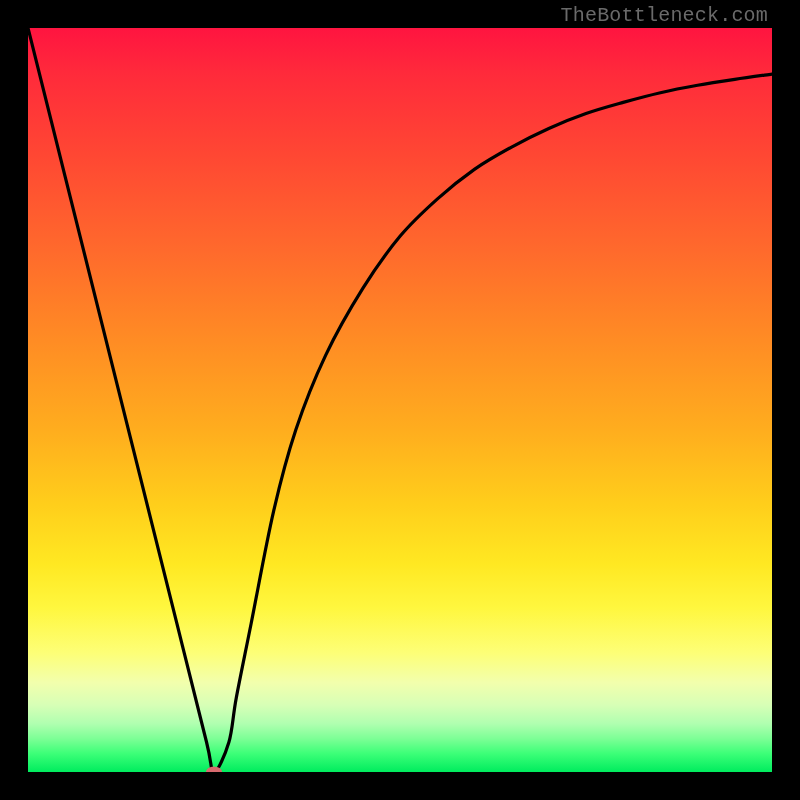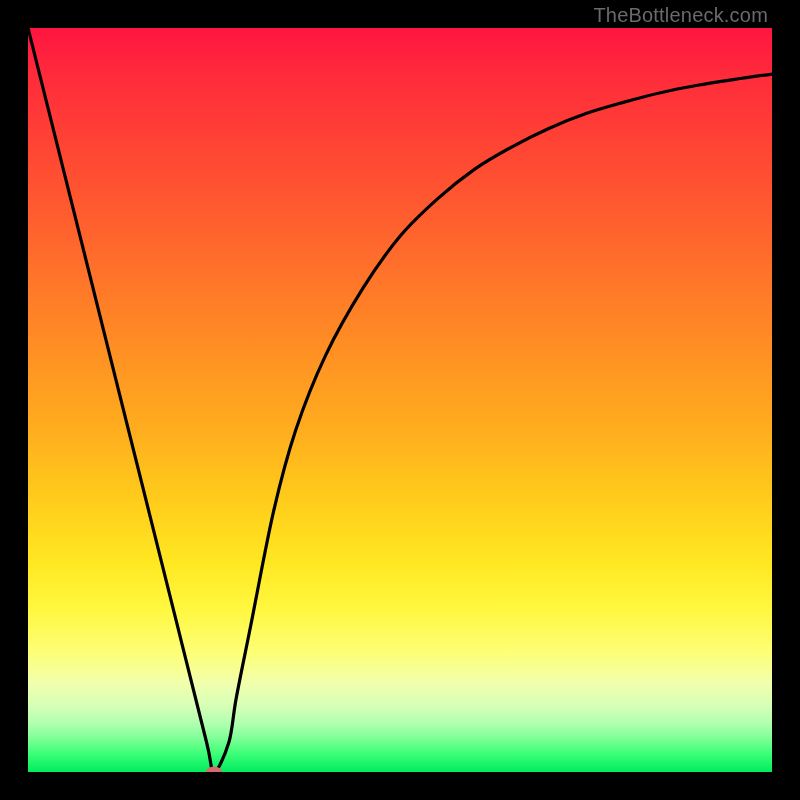--- a/index.html
+++ b/index.html
@@ -46,20 +46,21 @@
     overflow: hidden;
   }
   .watermark {
     position: absolute;
     top: 4px;
     right: 32px;
     color: #6a6a6a;
     font-size: 20px;
     letter-spacing: 0.2px;
     font-weight: 500;
+    font-family: Liberation Mono, monospace;
   }
   svg.curve {
     position: absolute;
     left: 0;
     top: 0;
     width: 744px;
     height: 744px;
   }
   .marker {
     position: absolute;

